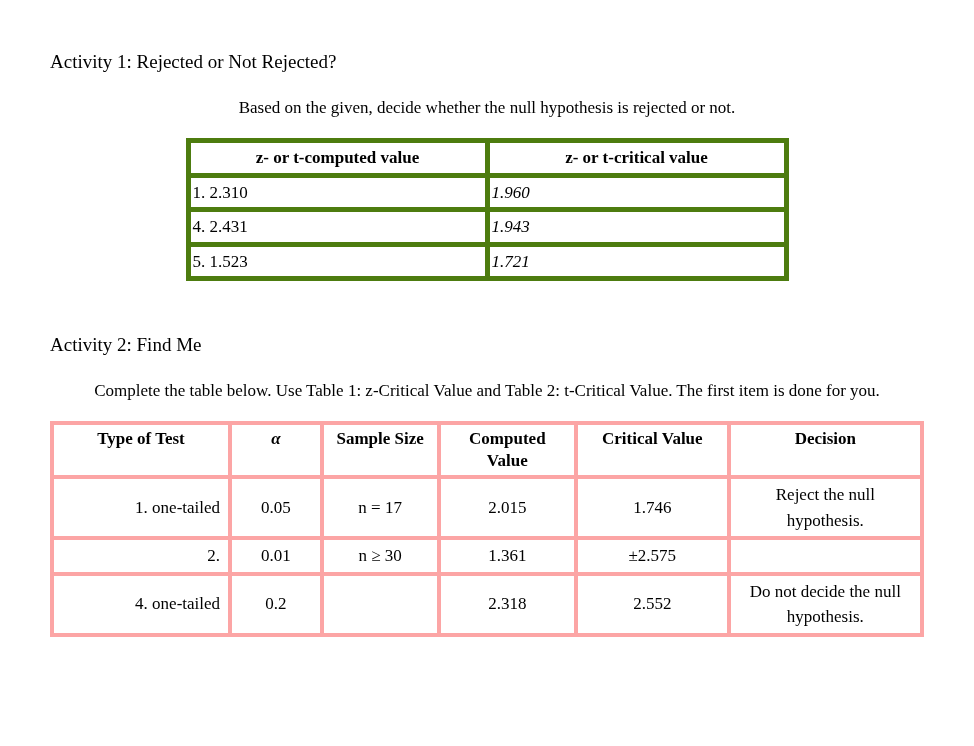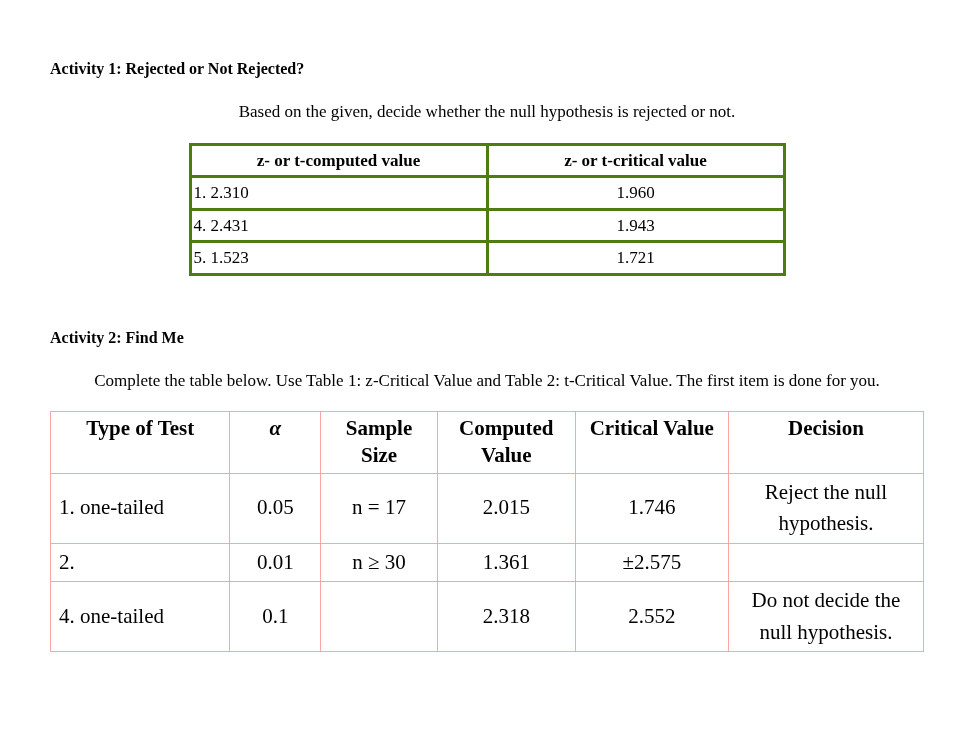--- a/index.html
+++ b/index.html
@@ -7,65 +7,65 @@
     font-size: 17px;
     color: #000;
     background: #fff;
     margin: 0;
     padding: 40px 50px;
     width: 974px;
     box-sizing: border-box;
     line-height: 1.5;
   }
   h2.act {
-    font-size: 16px;
-    font-weight: bold;
-    margin: 17px 0 18px 0;
+    font-size: 19px;
+    font-weight: normal;
+    margin: 8px 0 18px 0;
   }
   p.instr {
     margin: 0 0 18px 0;
     text-align: center;
   }
   table {
     border-collapse: collapse;
   }
   table.t1 {
     margin: 0 auto 50px auto;
   }
   table.t1 th, table.t1 td {
-    border: 3px solid #4d7c0f;
+    border: 5px solid #4d7c0f;
     padding: 2px 2px;
     font-size: 17px;
   }
   table.t1 th {
     font-weight: bold;
     text-align: center;
     width: 290px;
   }
   table.t1 td.ca { text-align: left; width: 290px; }
-  table.t1 td.cb { text-align: center; width: 290px; }
+  table.t1 td.cb { width: 290px; font-style: italic; }
   table.t1 { border: 2px solid #000; }
 
   table.t2 {
     width: 100%;
     margin-top: 4px;
   }
   table.t2 th, table.t2 td {
-    border: 1px solid #fca5a5;
+    border: 4px solid #fca5a5;
     padding: 3px 8px;
-    font-size: 21px;
+    font-size: 17px;
   }
   table.t2 th {
     font-weight: bold;
     text-align: center;
     vertical-align: top;
     line-height: 1.3;
   }
   table.t2 td { text-align: center; vertical-align: middle; }
-  table.t2 td.lt { text-align: left; }
+  table.t2 td.lt { text-align: right; }
   .alpha { font-style: italic; font-family: Georgia, serif; }
 </style>
 </head>
 <body>
 
 <h2 class="act">Activity 1: Rejected or Not Rejected?</h2>
 <p class="instr">Based on the given, decide whether the null hypothesis is rejected or not.</p>
 
 <table class="t1">
   <tbody>
@@ -112,20 +112,20 @@
   <tr>
     <td class="lt">2.</td>
     <td>0.01</td>
     <td>n ≥ 30</td>
     <td>1.361</td>
     <td>±2.575</td>
     <td></td>
   </tr>
   <tr>
     <td class="lt">4. one-tailed</td>
-    <td>0.1</td>
+    <td>0.2</td>
     <td></td>
     <td>2.318</td>
     <td>2.552</td>
     <td>Do not decide the null hypothesis.</td>
   </tr>
 </tbody>
   </table>
 
 </body></html>

